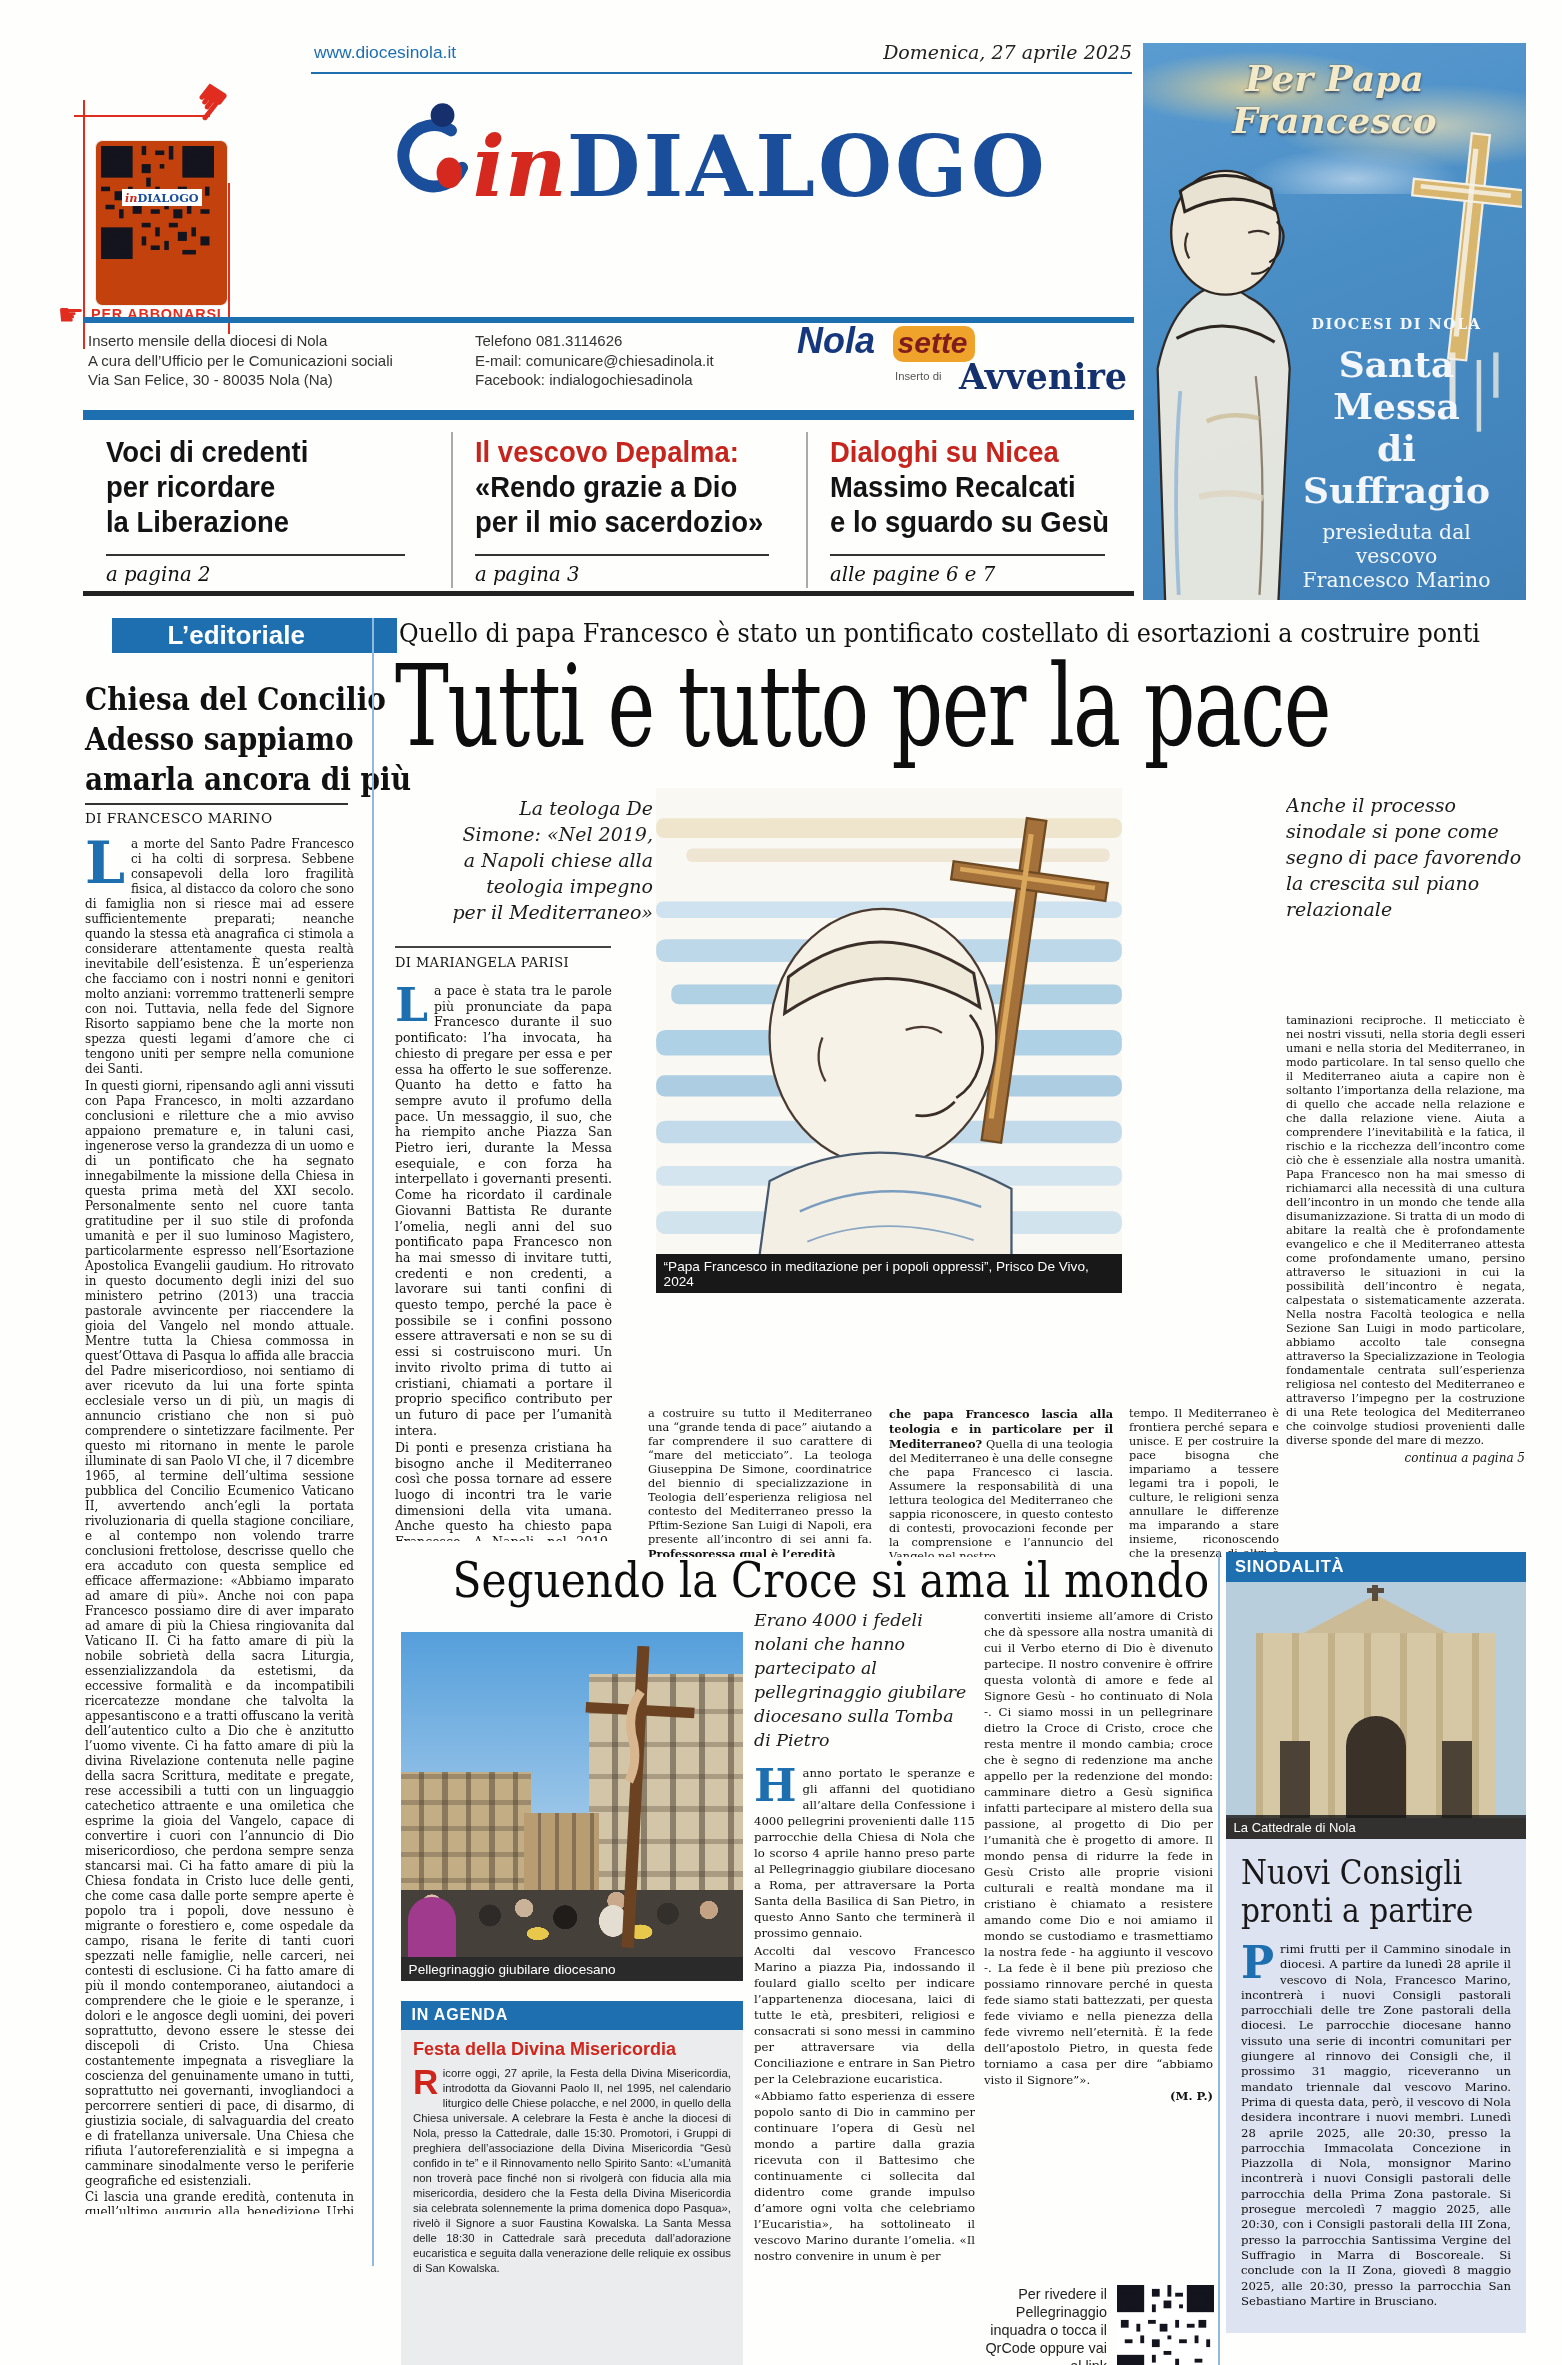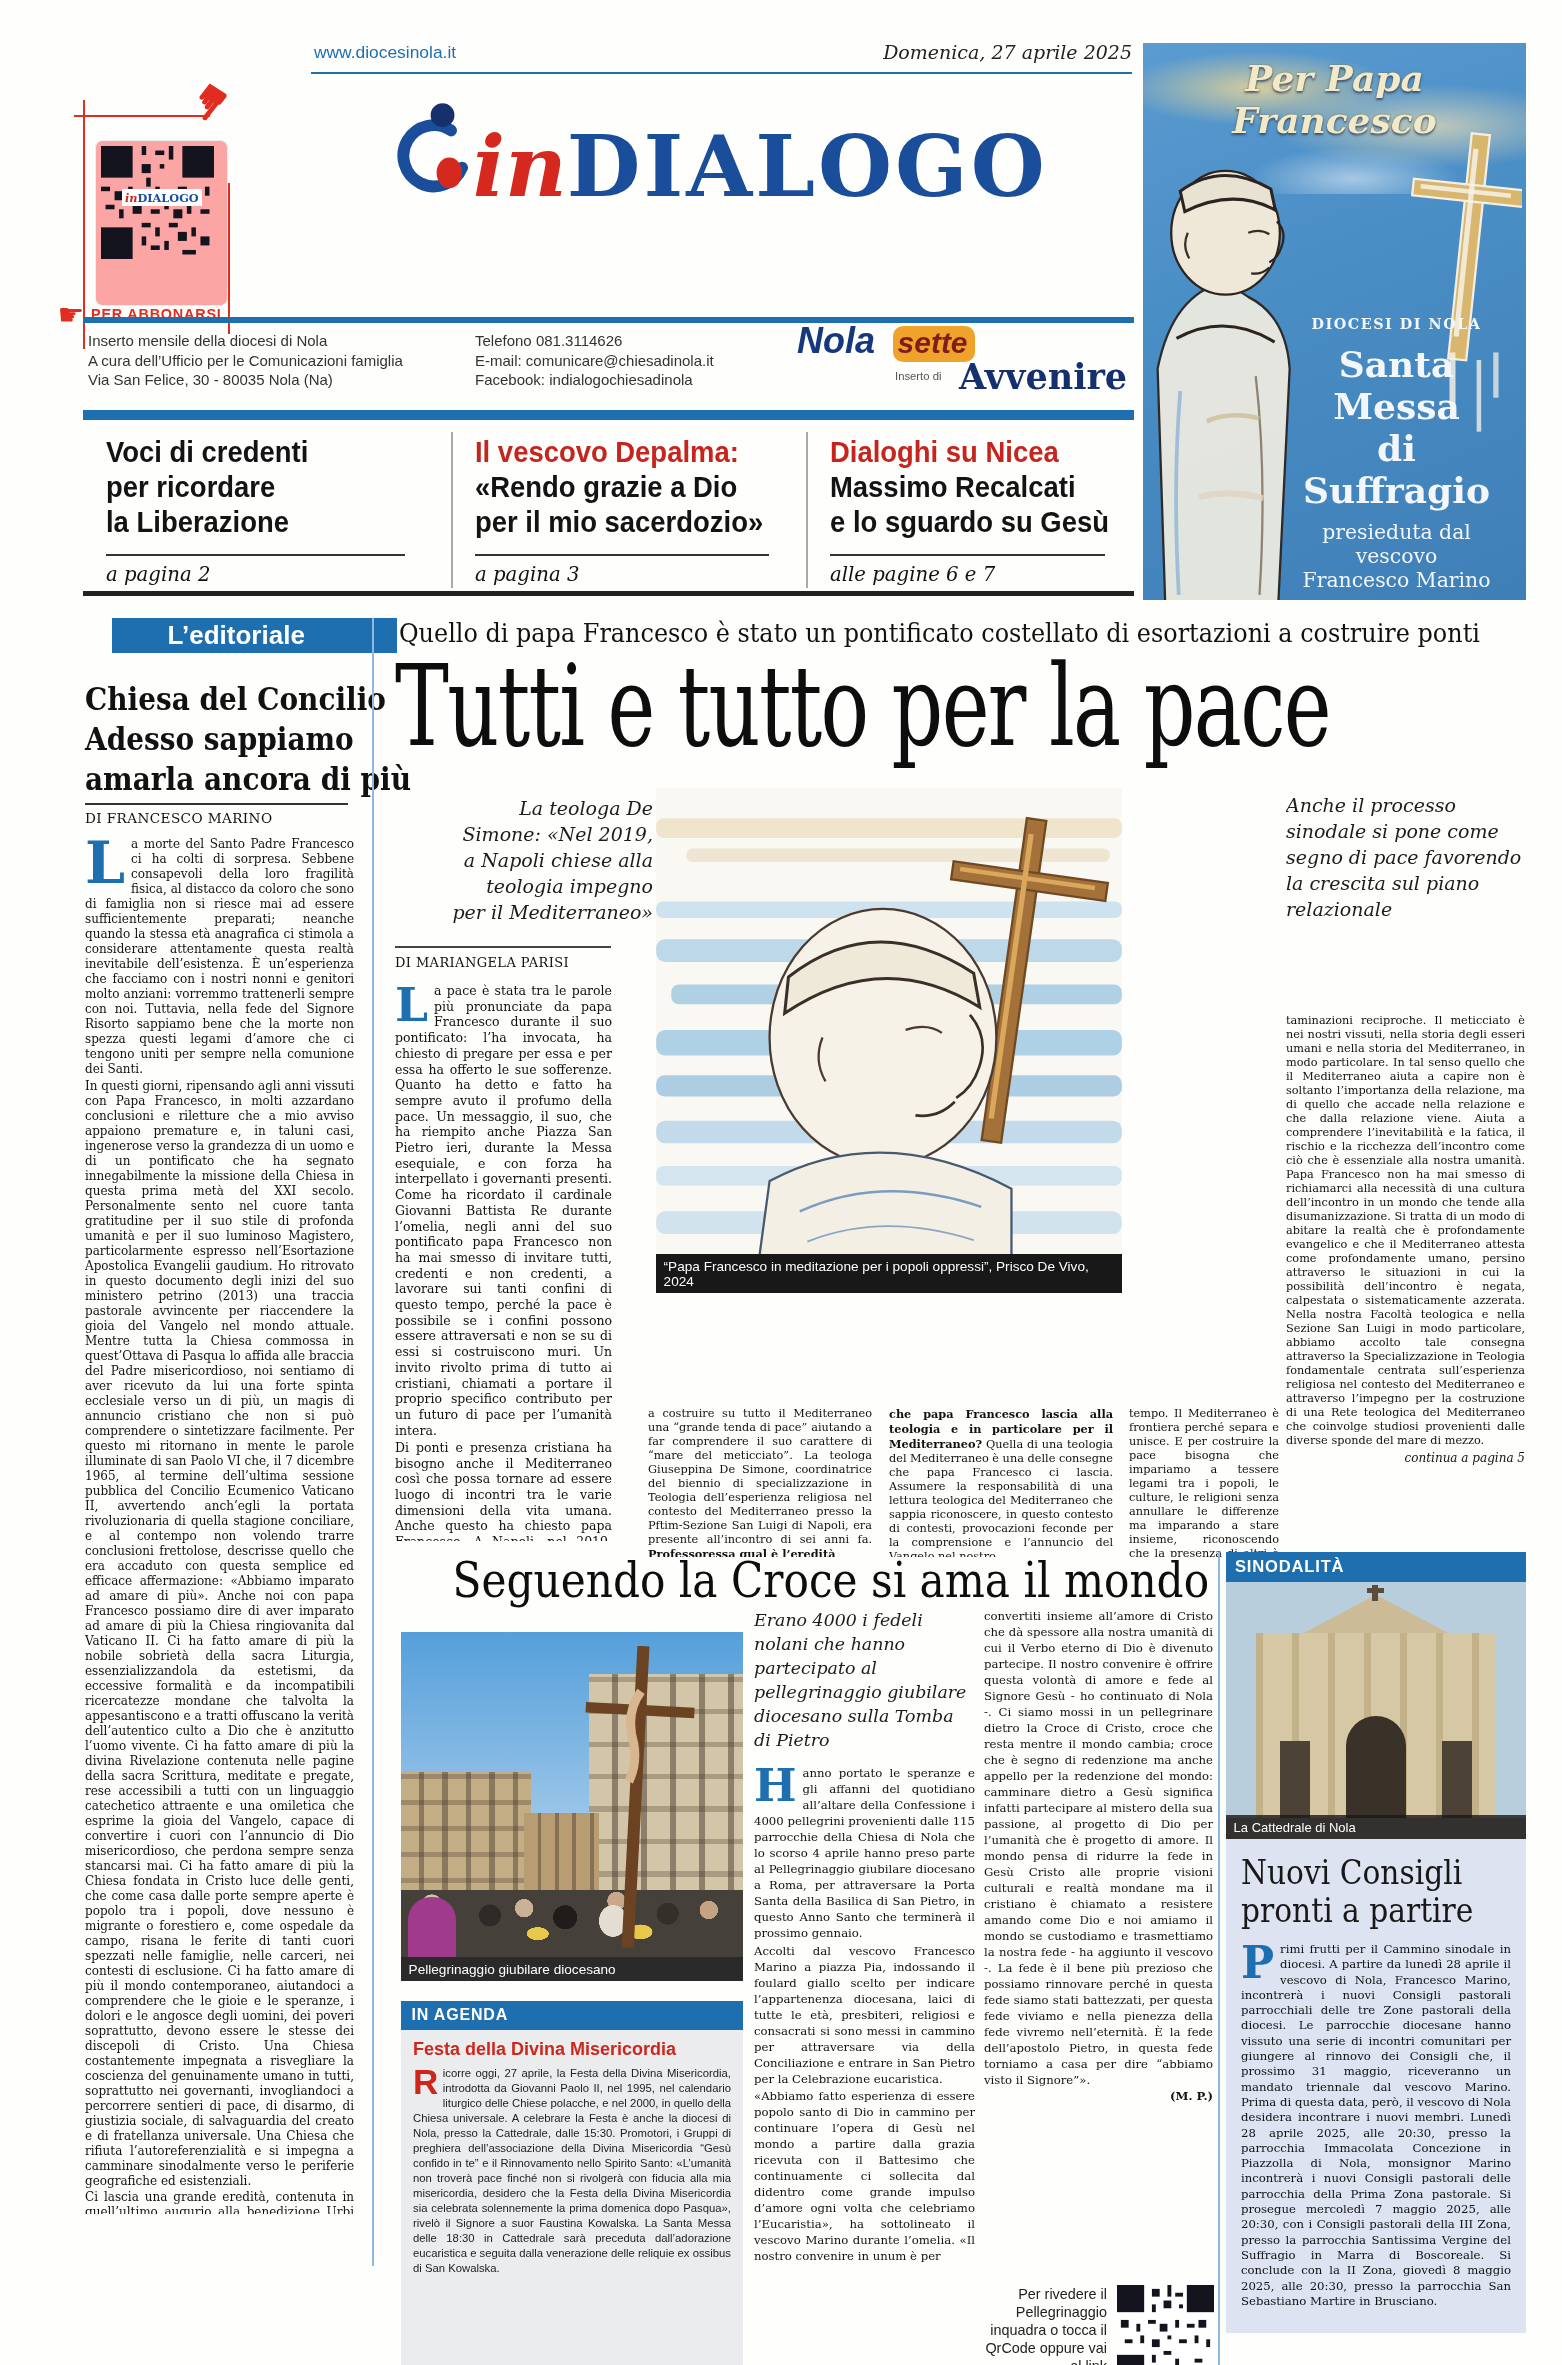--- a/index.html
+++ b/index.html
@@ -33,21 +33,21 @@
   <div class="abs sans" style="left:314px;top:42px;font-size:17.4px;" data-name="site-url">www.diocesinola.it</div>
   <div class="abs" style="left:831px;top:41px;width:301px;text-align:right;font-style:italic;font-size:19px;color:#222;" data-name="page-date">Domenica, 27 aprile 2025</div>
   <div class="abs rule-blue" style="left:311px;top:72px;width:821px;height:2.3px;" data-name="header-rule"></div>
   <style>.abs.sans[data-name="site-url"]{color:#1d6fb0;}</style>
 
   <div class="abs" style="left:44px;top:70px;width:193px;height:261px;" data-name="subscribe-block">
     <div class="abs" style="left:30px;top:45px;width:136px;height:2.3px;background:#e02d1f;" data-name="crop-mark-h"></div>
     <div class="abs" style="left:39px;top:30px;width:2.3px;height:249px;background:#e02d1f;" data-name="crop-mark-v"></div>
     <div class="abs" style="left:184px;top:113px;width:2.3px;height:151px;background:#e02d1f;" data-name="crop-mark-v2"></div>
     <div class="abs" style="left:144px;top:4.5px;font-size:47px;color:#e02d1f;transform:rotate(128deg);" data-name="pointing-hand-icon">☛</div>
-    <div class="abs" style="left:51px;top:70px;width:122px;height:155px;background:#fca5a5;border:1.5px solid #eee;border-radius:7.6px;padding:4.5px;" data-name="subscribe-qr-code">
+    <div class="abs" style="left:51px;top:70px;width:122px;height:155px;background:#c2410c;border:1.5px solid #eee;border-radius:7.6px;padding:4.5px;" data-name="subscribe-qr-code">
       <svg class="qr-svg" viewBox="0 0 25 25" width="113" height="113" data-name="qr-pattern">
         <rect x="0" y="0" width="7" height="7"></rect>
           <rect x="1" y="1" width="5" height="5" fill="#fff"></rect>
           <rect x="2" y="2" width="3" height="3"></rect>
         <rect x="18" y="0" width="7" height="7"></rect>
           <rect x="19" y="1" width="5" height="5" fill="#fff"></rect>
           <rect x="20" y="2" width="3" height="3"></rect>
         <rect x="0" y="18" width="7" height="7"></rect>
           <rect x="1" y="19" width="5" height="5" fill="#fff"></rect>
           <rect x="2" y="20" width="3" height="3"></rect>
@@ -153,21 +153,21 @@
       
       
       
       
     </div>
   </div>
 
   <div class="abs rule-blue" style="left:83px;top:317px;width:1051px;height:6px;" data-name="infobar-rule-top"></div>
   <div class="abs sans" style="left:88px;top:331px;font-size:15px;line-height:19.7px;color:#333;" data-name="infobar-left">
     <div data-name="infobar-left-line1">Inserto mensile della diocesi di Nola</div>
-    <div data-name="infobar-left-line2">A cura dell’Ufficio per le Comunicazioni famiglia</div>
+    <div data-name="infobar-left-line2">A cura dell’Ufficio per le Comunicazioni sociali</div>
     <div data-name="infobar-left-line3">Via San Felice, 30 - 80035 Nola (Na)</div>
   </div>
   <div class="abs sans" style="left:475px;top:331px;font-size:15px;line-height:19.7px;color:#333;" data-name="infobar-contacts">
     <div data-name="infobar-phone">Telefono 081.3114626</div>
     <div data-name="infobar-email">E-mail: comunicare@chiesadinola.it</div>
     <div data-name="infobar-facebook">Facebook: indialogochiesadinola</div>
   </div>
   <div class="abs" style="left:797px;top:320px;width:336px;height:88px;" data-name="nolasette-avvenire-logo">
     <span class="sans" style="font-style:italic;font-weight:bold;font-size:36px;color:#15377e;" data-name="nola-logo">Nola</span><span class="sans" style="font-style:italic;font-weight:bold;font-size:30px;color:#7f1d1d;background:#f0a32a;border-radius:10px;padding:0 7.6px 3px 4.5px;margin-left:18px;" data-name="sette-logo">sette</span>
     <div class="abs sans" style="left:98px;top:50px;font-size:11.3px;color:#555;" data-name="inserto-di-label">Inserto di</div>

